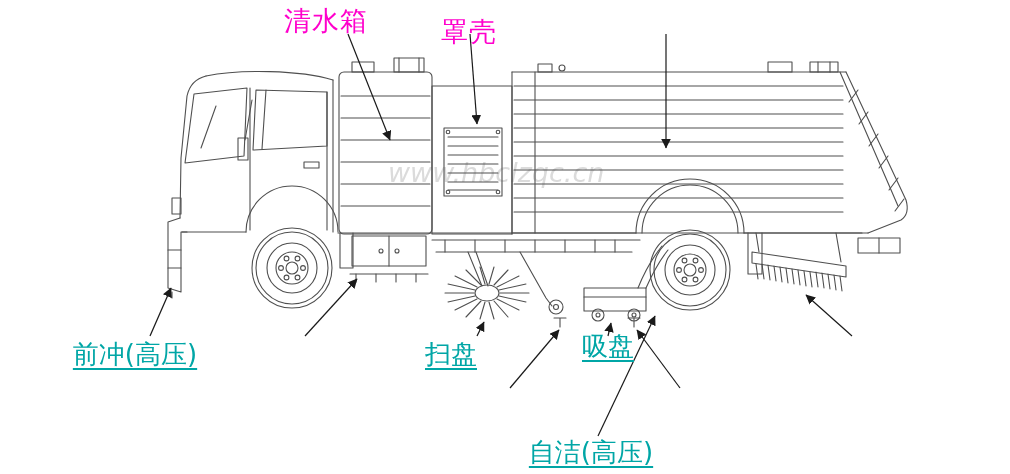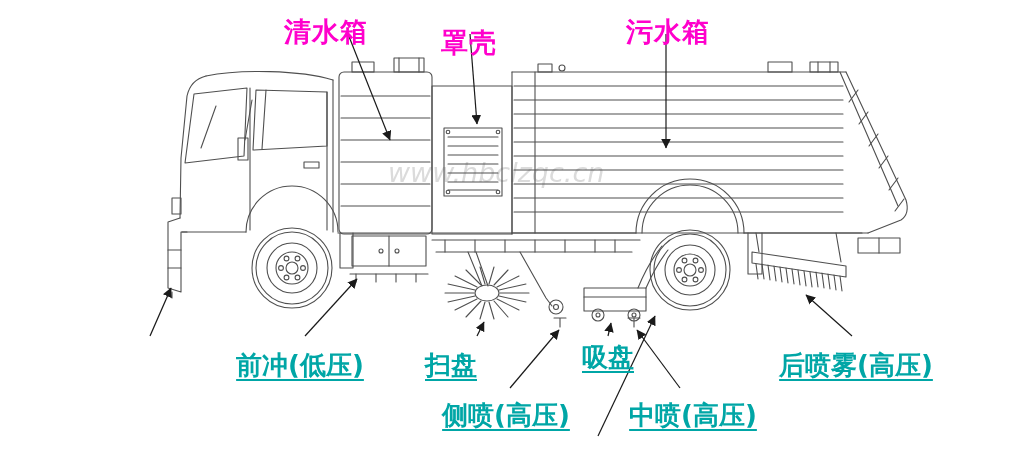--- a/index.html
+++ b/index.html
@@ -8,23 +8,22 @@
     width:1010px;height:474px;
     background:#ffffff;
     font-family:"DejaVu Sans",sans-serif;
     overflow:hidden;
   }
   .scene{position:absolute;left:0;top:0;width:1010px;height:474px;}
   .lbl{
     position:absolute;
     transform:translateX(-50%);
     white-space:nowrap;
-    font-weight:bold;
+    font-weight:normal;
     line-height:1.1;
-    margin-top:11px;
   }
   .lbl.top{
     color:var(--top-label,#ff00cc);
     font-size:27px;
     letter-spacing:1px;
   }
   .lbl.bottom{
     color:var(--bottom-label,#00a6a6);
     font-size:26px;
     text-decoration:underline;
@@ -185,22 +184,19 @@
       <path d="M608,336 L611,323" marker-end="url(#arrow)"></path>
       <path d="M852,336 L806,295" marker-end="url(#arrow)"></path>
       <path d="M510,388 L559,330" marker-end="url(#arrow)"></path>
       <path d="M680,388 L637,330" marker-end="url(#arrow)"></path>
       <path d="M598,436 L655,316" marker-end="url(#arrow)"></path>
     </g>
   </svg>
 
   <div class="lbl top" style="left:326px;top:6px">清水箱</div>
   <div class="lbl top" style="left:469px;top:17px">罩壳</div>
-  <div class="lbl top" style="left:668px;top:6px">污水箱</div>
-
-  <div class="lbl bottom" style="left:300px;top:340px">前冲(低压)</div>
+
+  <div class="lbl bottom" style="left:135px;top:340px">前冲(高压)</div>
   <div class="lbl bottom" style="left:451px;top:340px">扫盘</div>
   <div class="lbl bottom" style="left:608px;top:332px">吸盘</div>
-  <div class="lbl bottom" style="left:856px;top:340px">后喷雾(高压)</div>
-  <div class="lbl bottom" style="left:506px;top:390px">侧喷(高压)</div>
-  <div class="lbl bottom" style="left:693px;top:390px">中喷(高压)</div>
+  <div class="lbl bottom" style="left:591px;top:438px">自洁(高压)</div>
 
 </div>
 
 </body></html>

